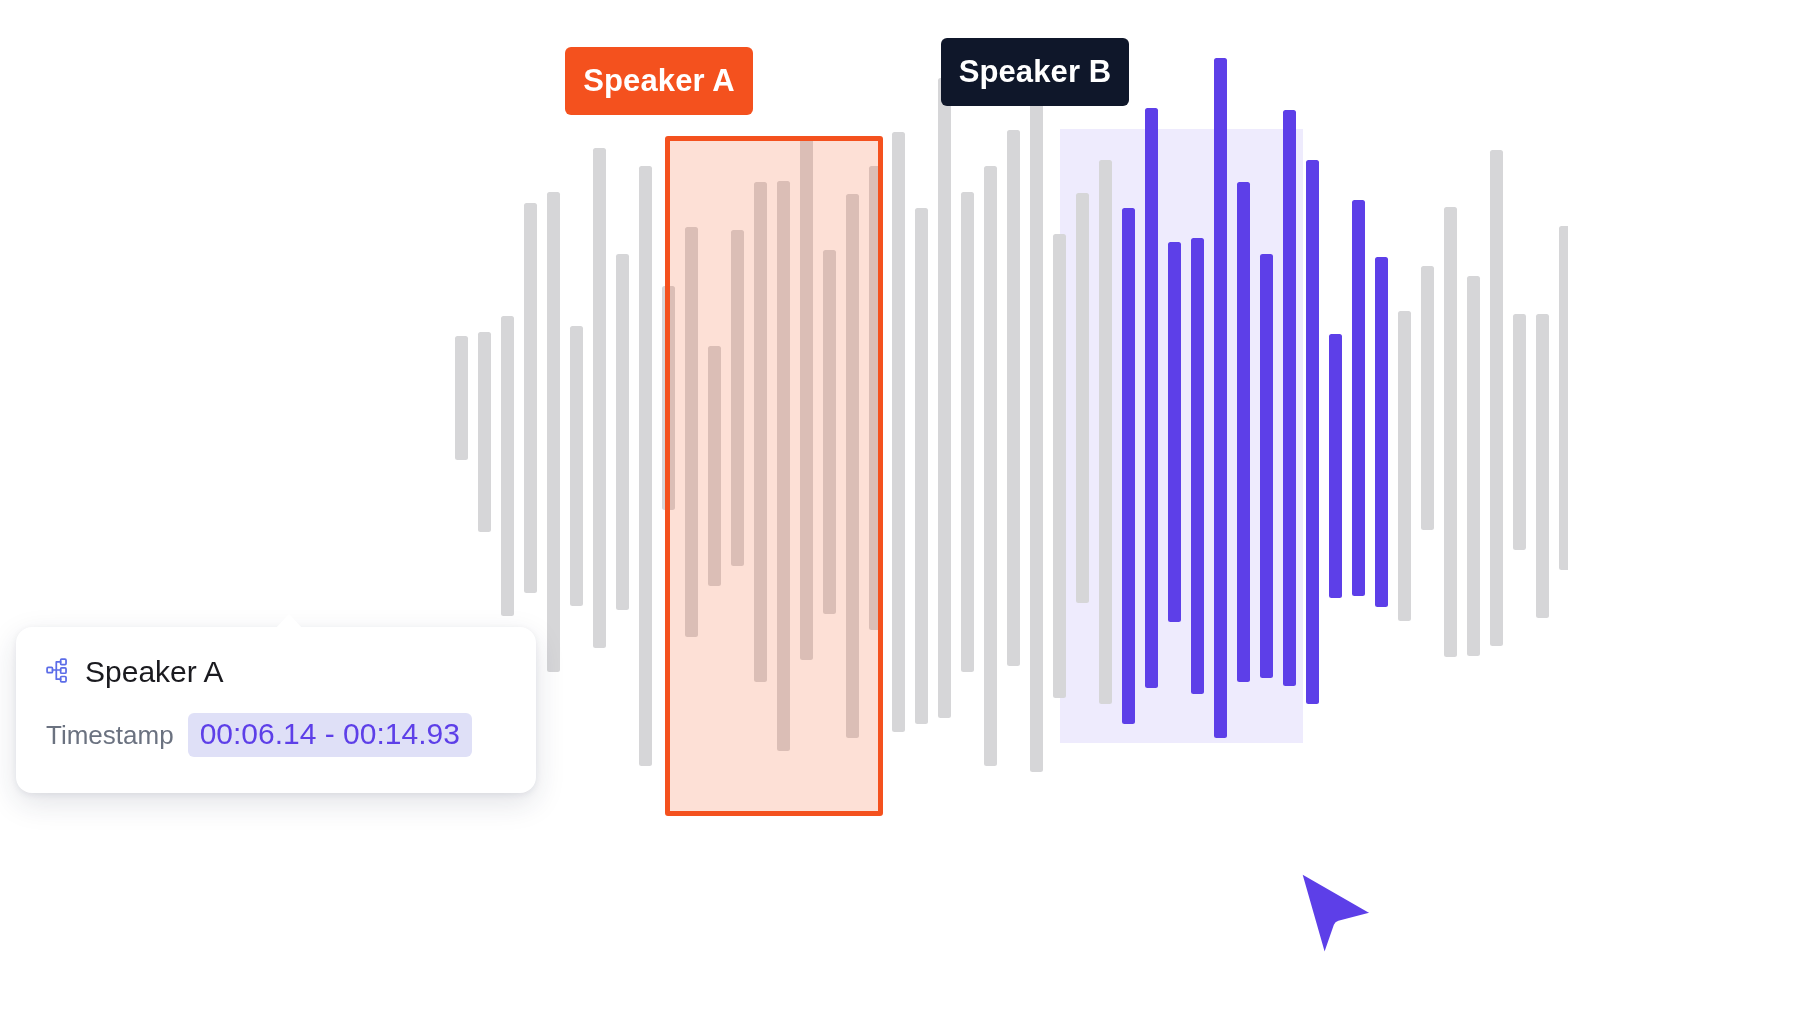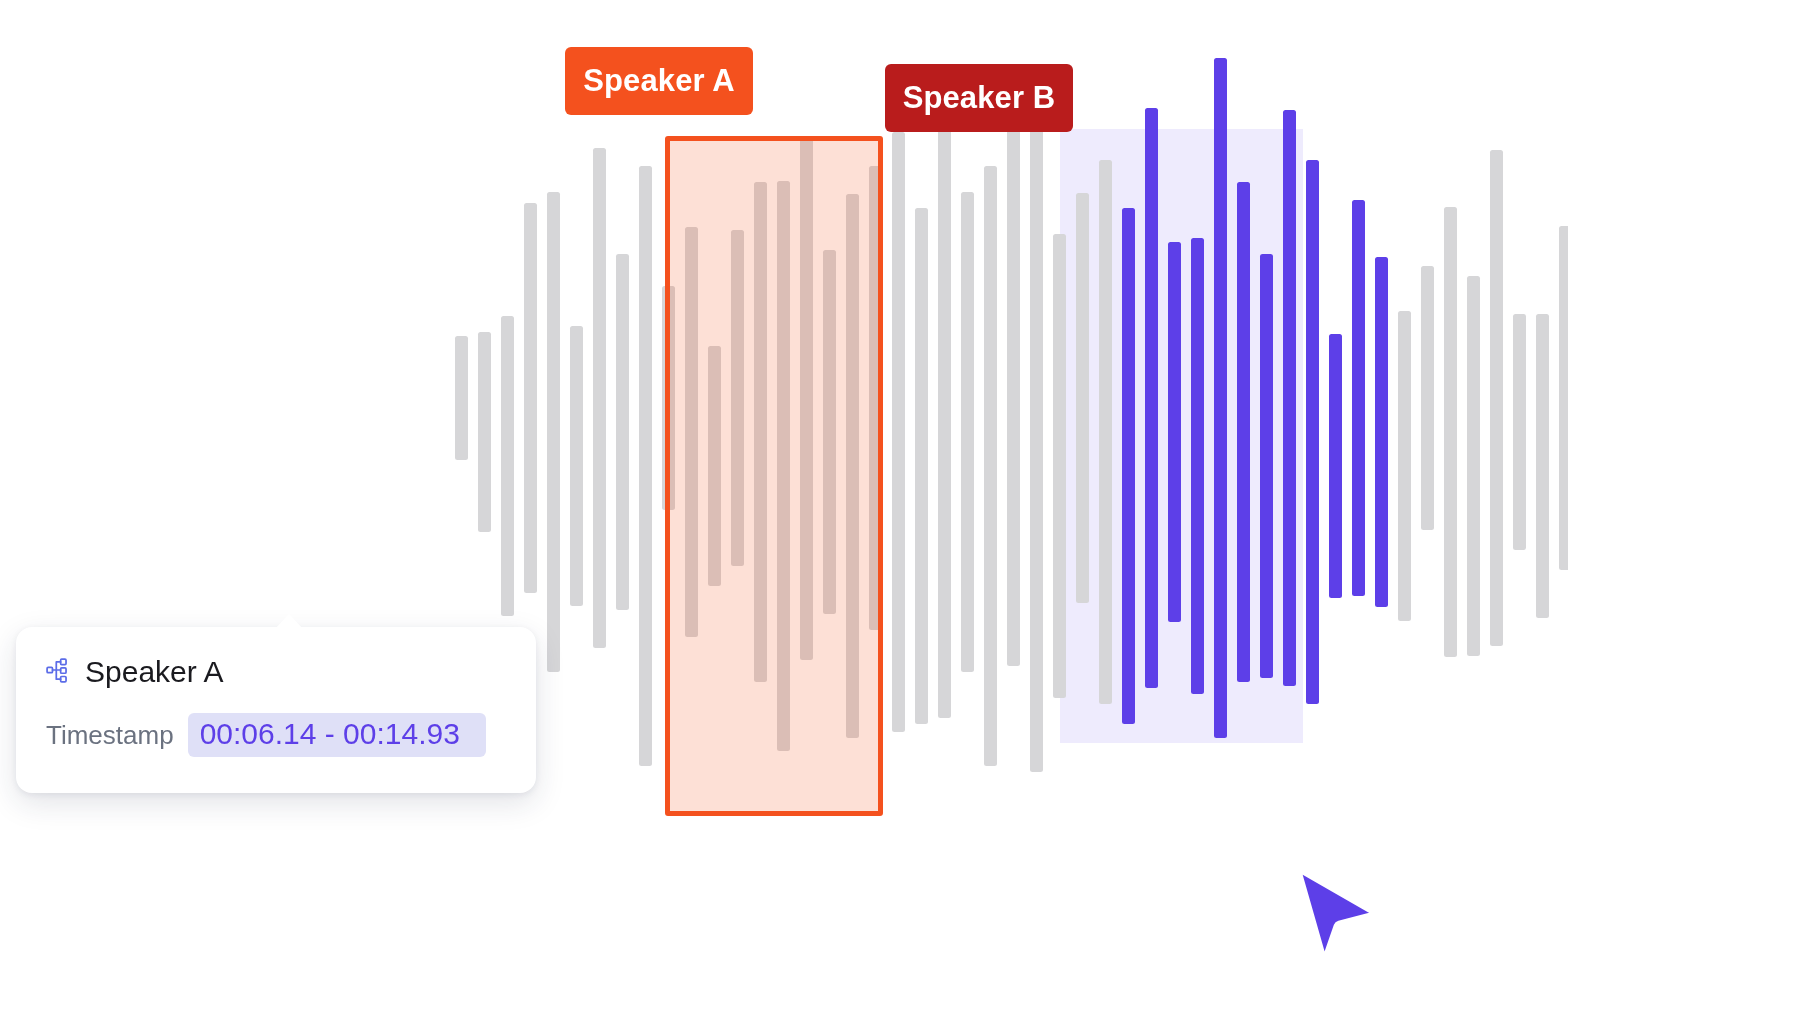--- a/index.html
+++ b/index.html
@@ -55,21 +55,21 @@
     color: #ffffff;
     font-size: 31px;
     font-weight: bold;
     letter-spacing: 0.1px;
     border-radius: 6px;
     padding: 0 16px;
     height: 68px;
     white-space: nowrap;
   }
   .badge-a { background: #f4511e; left: 565px; top: 47px; min-width: 188px; }
-  .badge-b { background: #b91c1c; left: 885px; top: 38px; min-width: 188px; margin-top: 26px; }
+  .badge-b { background: #0f172a; left: 941px; top: 38px; min-width: 188px; }
 
   
   #info-card {
     position: absolute;
     left: 16px;
     top: 627px;
     width: 520px;
     background: #ffffff;
     border-radius: 16px;
     box-shadow: 0 10px 30px rgba(30, 35, 70, 0.13), 0 2px 6px rgba(30,35,70,0.07);
@@ -107,21 +107,21 @@
   }
   .meta-label {
     font-size: 26px;
     color: #6b7280;
   }
   .meta-value {
     font-size: 30px;
     color: #5d3fe8;
     background: #dfe0f7;
     border-radius: 6px;
-    padding: 4px 26px 6px 12px;
+    padding: 4px 12px 6px 12px;
     white-space: nowrap;
   }
   .attr-chip {
     display: inline-flex;
     align-items: baseline;
     gap: 9px;
     border: 1.5px solid #a9c3f5;
     background: #e9f0fe;
     border-radius: 9px;
     padding: 9px 16px 11px 16px;

